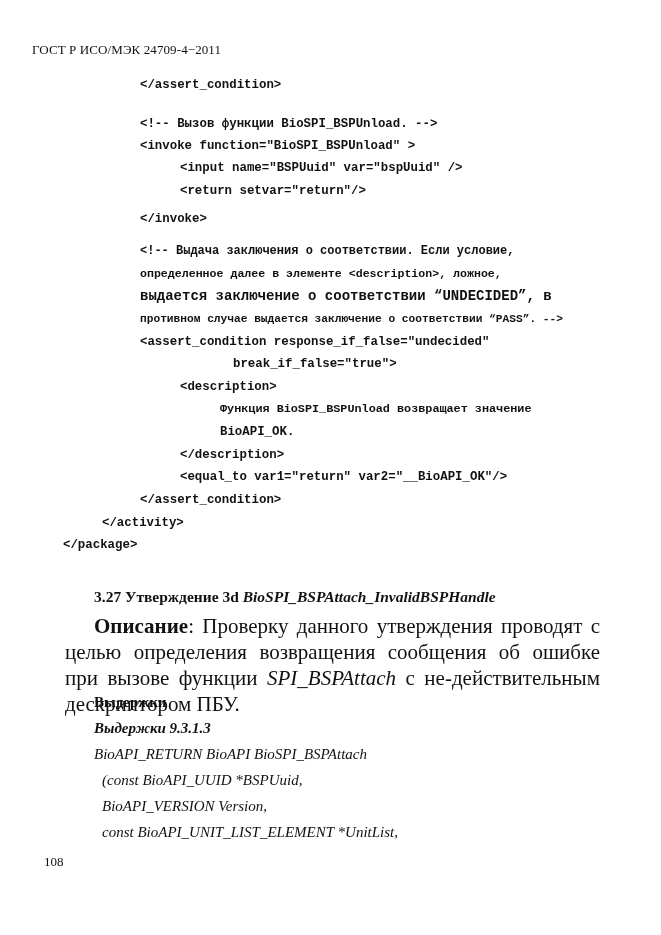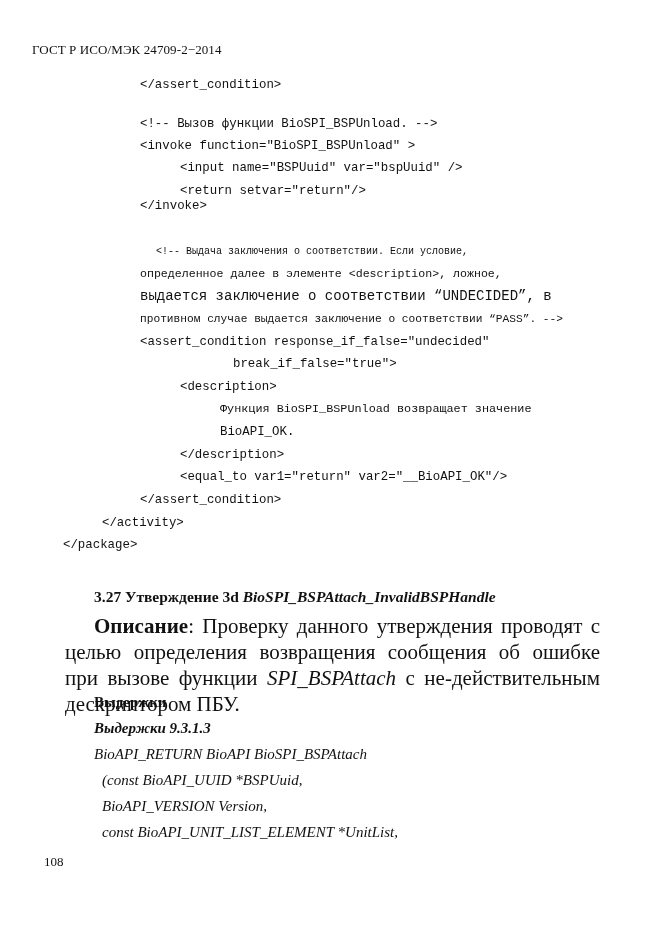--- a/index.html
+++ b/index.html
@@ -1,37 +1,37 @@
 <!DOCTYPE html>
 <html><head>
 <meta charset="utf-8">
 <style>
   html, body { margin:0; padding:0; background:#ffffff; }
   body { width:661px; height:935px; position:relative; overflow:hidden; color:#111; }
   .header { position:absolute; left:32px; top:42px; font-family:"Liberation Serif", serif; font-size:13px; letter-spacing:0.1px; }
-  .code { position:absolute; font-family:"Liberation Mono", monospace; font-weight:normal; font-size:12.4px; white-space:pre; line-height:15px; }
+  .code { position:absolute; font-family:"Liberation Mono", monospace; font-weight:bold; font-size:12.4px; white-space:pre; line-height:15px; }
   .serif { position:absolute; font-family:"Liberation Serif", serif; font-size:15px; white-space:nowrap; }
   .b { font-weight:bold; }
   .i { font-style:italic;text-align:center; }
   .pagenum { position:absolute; left:44px; top:854px; font-family:"Liberation Serif", serif; font-size:13px; }
   .justify { position:absolute; left:65px; width:535px; font-family:Liberation Serif, serif; font-size:21px; line-height:26px; text-align:justify; }
 </style>
 </head>
 <body>
 
-<div class="header">ГОСТ Р ИСО/МЭК 24709-2−2014</div>
+<div class="header">ГОСТ Р ИСО/МЭК 24709-4−2011</div>
 
 <div>
   <div class="code" style="left:140px;top:78px">&lt;/assert_condition&gt;</div>
   <div class="code" style="left:140px;top:117px">&lt;!-- Вызов функции BioSPI_BSPUnload. --&gt;</div>
   <div class="code" style="left:140px;top:139px">&lt;invoke function="BioSPI_BSPUnload" &gt;</div>
   <div class="code" style="left:180px;top:161px">&lt;input name="BSPUuid" var="bspUuid" /&gt;</div>
   <div class="code" style="left:180px;top:184px">&lt;return setvar="return"/&gt;</div>
-  <div class="code" style="left:140px;top:199px">&lt;/invoke&gt;</div>
-  <div class="code" style="left:156px;top:244px;font-size:10px">&lt;!-- Выдача заключения о соответствии. Если условие,</div>
+  <div class="code" style="left:140px;top:212px">&lt;/invoke&gt;</div>
+  <div class="code" style="left:140px;top:244px;font-size:12px">&lt;!-- Выдача заключения о соответствии. Если условие,</div>
   <div class="code" style="left:140px;top:266px;font-size:11.6px">определенное далее в элементе &lt;description&gt;, ложное,</div>
   <div class="code" style="left:140px;top:289px;font-size:14px">выдается заключение о соответствии “UNDECIDED”, в</div>
   <div class="code" style="left:140px;top:312px;font-size:11.2px">противном случае выдается заключение о соответствии “PASS”. --&gt;</div>
   <div class="code" style="left:140px;top:335px">&lt;assert_condition response_if_false="undecided"</div>
   <div class="code" style="left:233px;top:357px">break_if_false="true"&gt;</div>
   <div class="code" style="left:180px;top:380px">&lt;description&gt;</div>
   <div class="code" style="left:220px;top:402px;font-size:11.8px">Функция BioSPI_BSPUnload возвращает значение</div>
   <div class="code" style="left:220px;top:425px">BioAPI_OK.</div>
   <div class="code" style="left:180px;top:448px">&lt;/description&gt;</div>
   <div class="code" style="left:180px;top:470px">&lt;equal_to var1="return" var2="__BioAPI_OK"/&gt;</div>

